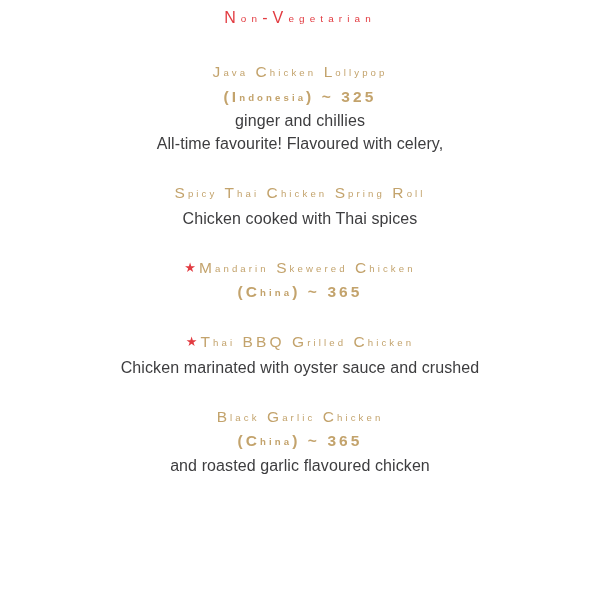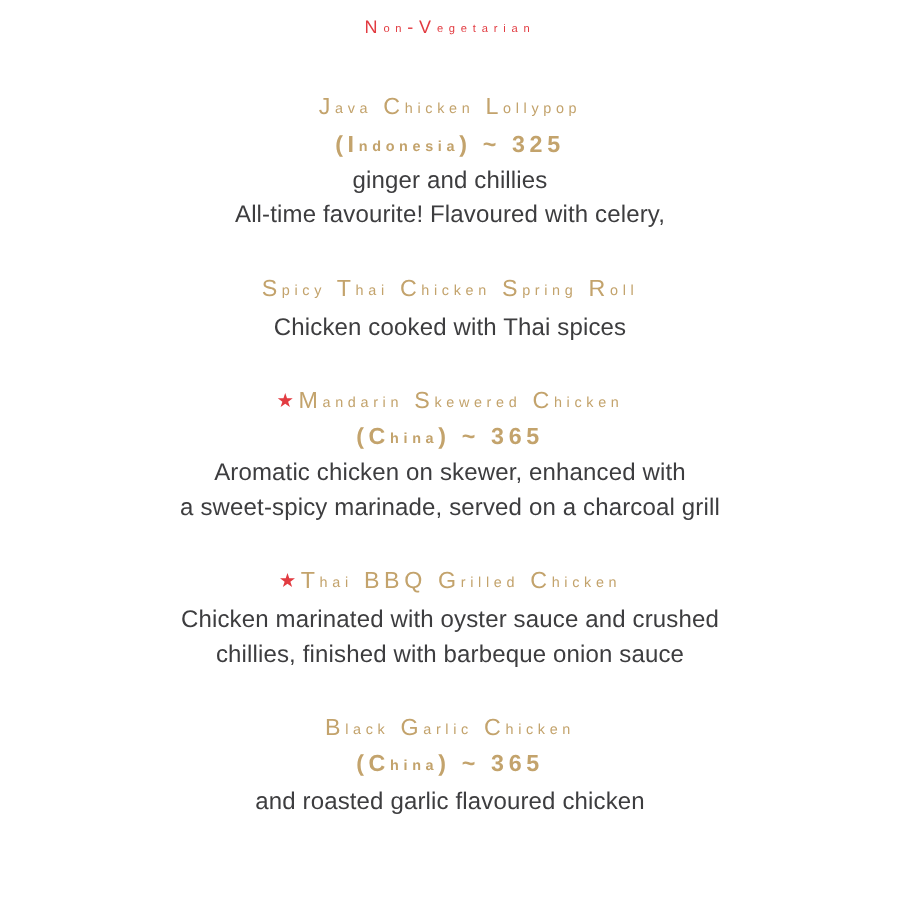--- a/index.html
+++ b/index.html
@@ -32,21 +32,21 @@
     margin-bottom: 31px;
   }
   .dish { margin-bottom: 26px; }
   .title-line { line-height: 24px; white-space: nowrap; }
   .fancy {
     letter-spacing: 0.2em;
     font-size: 15.5px;
     font-weight: 400;
   }
   .title, .subtitle { color: var(--gold); }
-  .section-header.fancy { font-size: 12px; letter-spacing: 0.32em; }
+  .section-header.fancy { font-size: 16px; letter-spacing: 0.32em; }
   .subtitle { line-height: 22px; font-weight: bold; }
   .lc { font-size: 0.62em; vertical-align: 0.6px; }
   .desc-line {
     color: var(--text);
     font-size: 16px;
     line-height: 23px;
     letter-spacing: 0.1px;
   }
   .star {
     color: var(--red);
@@ -82,33 +82,28 @@
     <div>
       <div class="desc-line">Chicken cooked with Thai spices</div>
     </div>
   </section>
 
   <section class="dish">
     <div class="title-line">
       <span class="star">★</span><span class="title fancy">M<span class="lc">a</span><span class="lc">n</span><span class="lc">d</span><span class="lc">a</span><span class="lc">r</span><span class="lc">i</span><span class="lc">n</span> S<span class="lc">k</span><span class="lc">e</span><span class="lc">w</span><span class="lc">e</span><span class="lc">r</span><span class="lc">e</span><span class="lc">d</span> C<span class="lc">h</span><span class="lc">i</span><span class="lc">c</span><span class="lc">k</span><span class="lc">e</span><span class="lc">n</span></span>
     </div>
     <div class="subtitle fancy">(C<span class="lc">h</span><span class="lc">i</span><span class="lc">n</span><span class="lc">a</span>) ~ 365</div>
-    <div>
-      <div class="desc-line">Aromatic chicken on skewer, enhanced with</div>
-      <div class="desc-line">a sweet-spicy marinade, served on a charcoal grill</div>
-    </div>
   </section>
 
   <section class="dish">
     <div class="title-line">
       <span class="star">★</span><span class="title fancy">T<span class="lc">h</span><span class="lc">a</span><span class="lc">i</span> BBQ G<span class="lc">r</span><span class="lc">i</span><span class="lc">l</span><span class="lc">l</span><span class="lc">e</span><span class="lc">d</span> C<span class="lc">h</span><span class="lc">i</span><span class="lc">c</span><span class="lc">k</span><span class="lc">e</span><span class="lc">n</span></span>
     </div>
     <div>
       <div class="desc-line">Chicken marinated with oyster sauce and crushed</div>
-      <div class="desc-line">chillies, finished with barbeque onion sauce</div>
     </div>
   </section>
 
   <section class="dish">
     <div class="title-line">
       <span class="title fancy">B<span class="lc">l</span><span class="lc">a</span><span class="lc">c</span><span class="lc">k</span> G<span class="lc">a</span><span class="lc">r</span><span class="lc">l</span><span class="lc">i</span><span class="lc">c</span> C<span class="lc">h</span><span class="lc">i</span><span class="lc">c</span><span class="lc">k</span><span class="lc">e</span><span class="lc">n</span></span>
     </div>
     <div class="subtitle fancy">(C<span class="lc">h</span><span class="lc">i</span><span class="lc">n</span><span class="lc">a</span>) ~ 365</div>
     <div>
       <div class="desc-line">and roasted garlic flavoured chicken</div>

